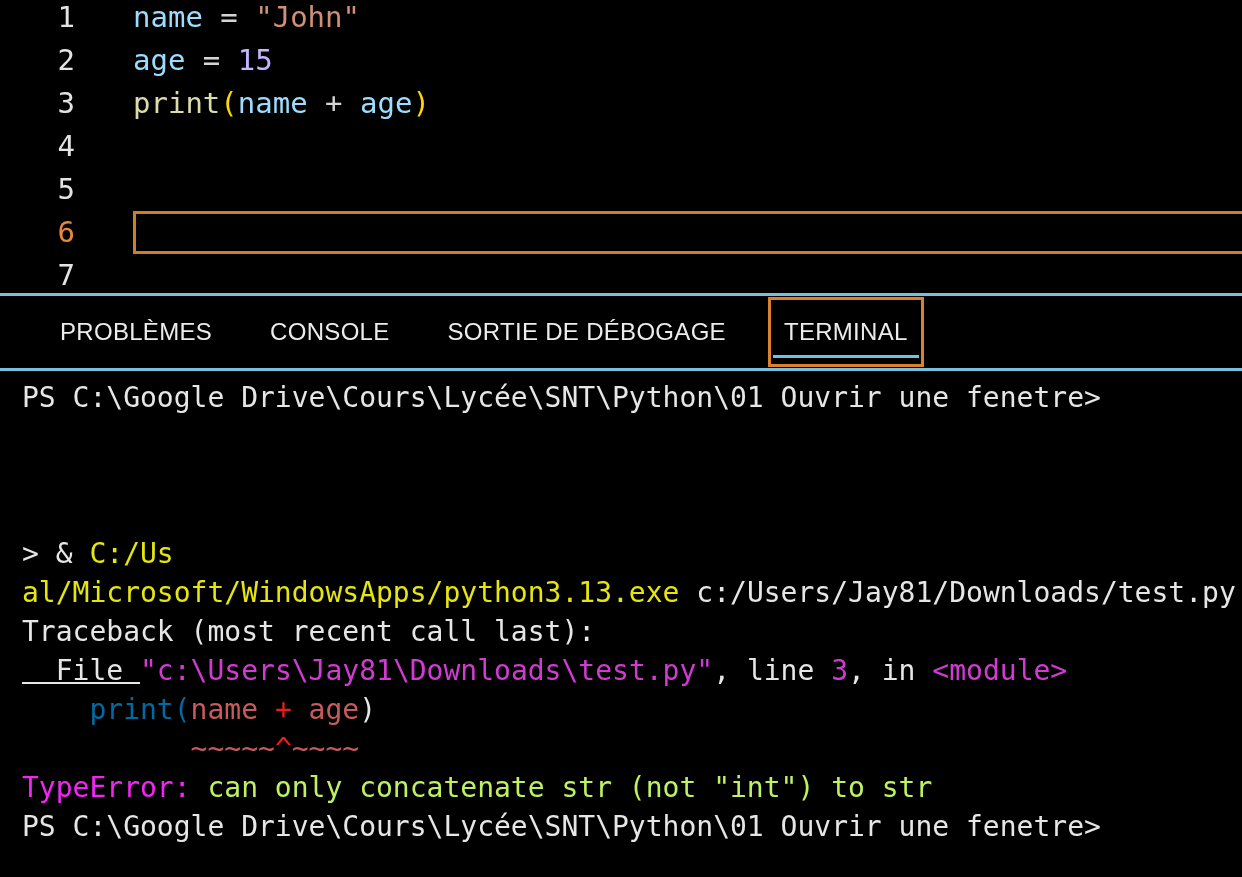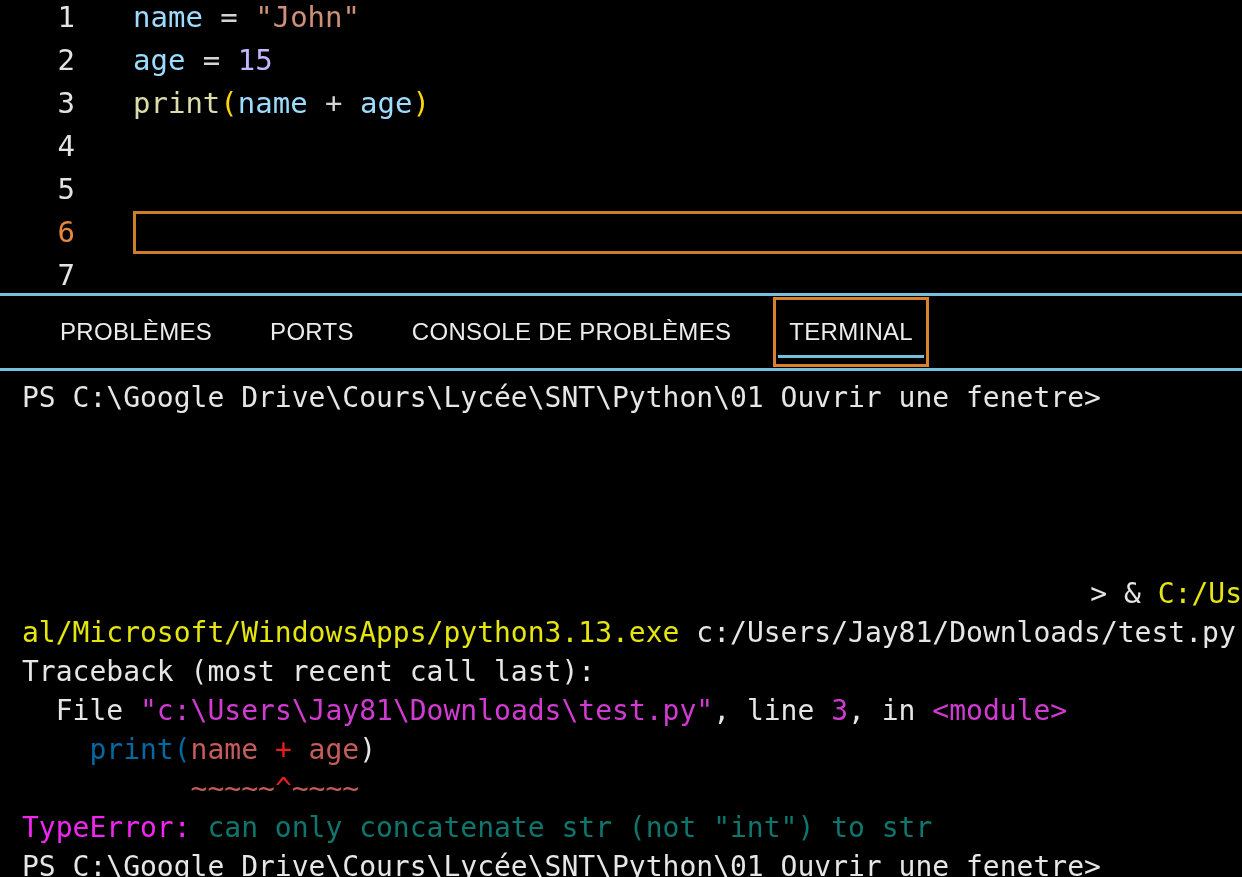--- a/index.html
+++ b/index.html
@@ -27,21 +27,21 @@
     color:var(--tab-text);letter-spacing:.3px;cursor:pointer;white-space:nowrap;
   }
   .tab.active{border-color:var(--focus-panel);}
   .tab.active::after{
     content:"";position:absolute;left:2px;right:2px;bottom:6px;height:3px;
     background:var(--tab-underline);
   }
   
   .terminal{height:634px;box-sizing:border-box;padding:7px 0 0 22px;overflow:hidden;}
   .trow{height:39px;white-space:pre;font:28px/39px "DejaVu Sans Mono",monospace;}
-  .trow.right{text-align:right;margin-top:40px;}
+  .trow.right{}
   .b{font-weight:normal;}
 </style>
 </head>
 <body style="--ln: #E3E3E3; --ln-active: #E8883D; --focus-editor: #CE7E29; --panel-border: #75C0DC; --tab-text: #ECECEC; --tab-underline: #75C0DC; --focus-panel: #D9822B;">
 
 <div class="editor">
   <div class="editor-lines" id="editor-lines">
       <div class="code-line">
         <div class="gutter">1</div>
         <div class="code"><span style="color: rgb(156, 220, 254);">name</span><span style="color: rgb(212, 212, 212);"> = </span><span style="color: rgb(206, 145, 120);">"John"</span></div>
@@ -73,38 +73,38 @@
     </div>
 </div>
 
 <div class="sep"></div>
 
 <div class="tabbar" id="tabbar">
     <div class="tab">
       <span>PROBLÈMES</span>
     </div>
     <div class="tab">
-      <span>PORTS</span>
+      <span>CONSOLE</span>
     </div>
     <div class="tab">
-      <span>CONSOLE DE PROBLÈMES</span>
+      <span>SORTIE DE DÉBOGAGE</span>
     </div>
     <div class="tab active">
       <span>TERMINAL</span>
     </div>
   </div>
 
 <div class="sep"></div>
 
 <div class="terminal" id="terminal">
     <div class="trow"><span style="color: rgb(230, 230, 230);">PS C:\Google Drive\Cours\Lycée\SNT\Python\01 Ouvrir une fenetre&gt;</span></div>
     <div class="trow"></div>
     <div class="trow"></div>
     <div class="trow"></div>
     <div class="trow right"><span style="color: rgb(230, 230, 230);">&gt; &amp; </span><span style="color: rgb(229, 229, 16);">C:/Us</span></div>
     <div class="trow"><span style="color: rgb(229, 229, 16);">al/Microsoft/WindowsApps/python3.13.exe</span><span style="color: rgb(230, 230, 230);"> c:/Users/Jay81/Downloads/test.py</span></div>
     <div class="trow"><span style="color: rgb(230, 230, 230);">Traceback (most recent call last):</span></div>
-    <div class="trow"><span style="color: rgb(230, 230, 230);">  File </span><span style="color: rgb(210, 59, 210);">"c:\Users\Jay81\Downloads\test.py"</span><span style="color: rgb(230, 230, 230);">, line </span><span style="color: rgb(210, 59, 210);">3</span><span style="color: rgb(230, 230, 230);">, in </span><span style="color: rgb(210, 59, 210);">&lt;module&gt;</span></div>
+    <div class="trow"><span style="color: rgb(230, 230, 230); text-decoration: underline;">  File </span><span style="color: rgb(210, 59, 210);">"c:\Users\Jay81\Downloads\test.py"</span><span style="color: rgb(230, 230, 230);">, line </span><span style="color: rgb(210, 59, 210);">3</span><span style="color: rgb(230, 230, 230);">, in </span><span style="color: rgb(210, 59, 210);">&lt;module&gt;</span></div>
     <div class="trow"><span style="color: #0369a1;">    print(</span><span style="color: rgb(198, 91, 91);">name </span><span style="color: rgb(234, 30, 30);">+</span><span style="color: rgb(198, 91, 91);"> age</span><span style="color: rgb(230, 230, 230);">)</span></div>
     <div class="trow"><span style="color: rgb(230, 230, 230);">          </span><span style="color: rgb(198, 91, 91);">~~~~~</span><span style="color: rgb(234, 30, 30);">^</span><span style="color: rgb(198, 91, 91);">~~~~</span></div>
-    <div class="trow"><span class="b" style="color: rgb(241, 39, 241);">TypeError</span><span class="b" style="color: rgb(241, 39, 241);">:</span><span style="color: #0f766e; margin-top: 16px;"> can only concatenate str (not "int") to str</span></div>
+    <div class="trow"><span class="b" style="color: rgb(241, 39, 241);">TypeError</span><span class="b" style="color: rgb(241, 39, 241);">:</span><span style="color: #bef264; margin-top: 16px;"> can only concatenate str (not "int") to str</span></div>
     <div class="trow"><span style="color: rgb(230, 230, 230);">PS C:\Google Drive\Cours\Lycée\SNT\Python\01 Ouvrir une fenetre&gt;</span></div>
   </div>
 
 </body></html>

